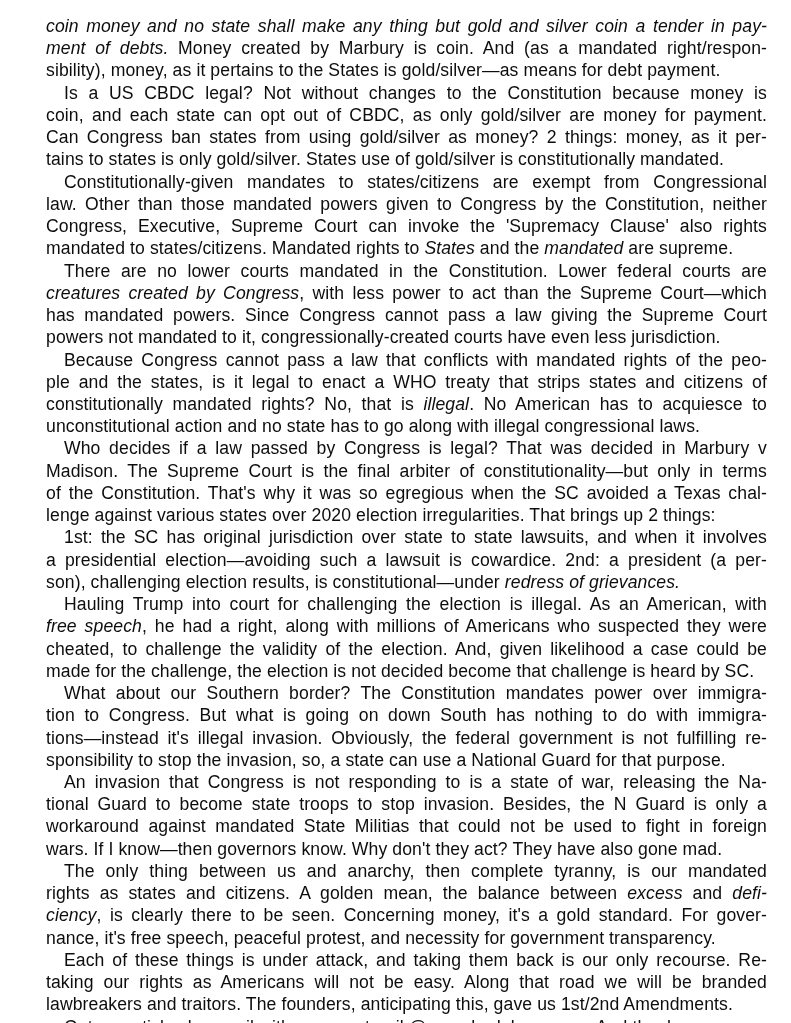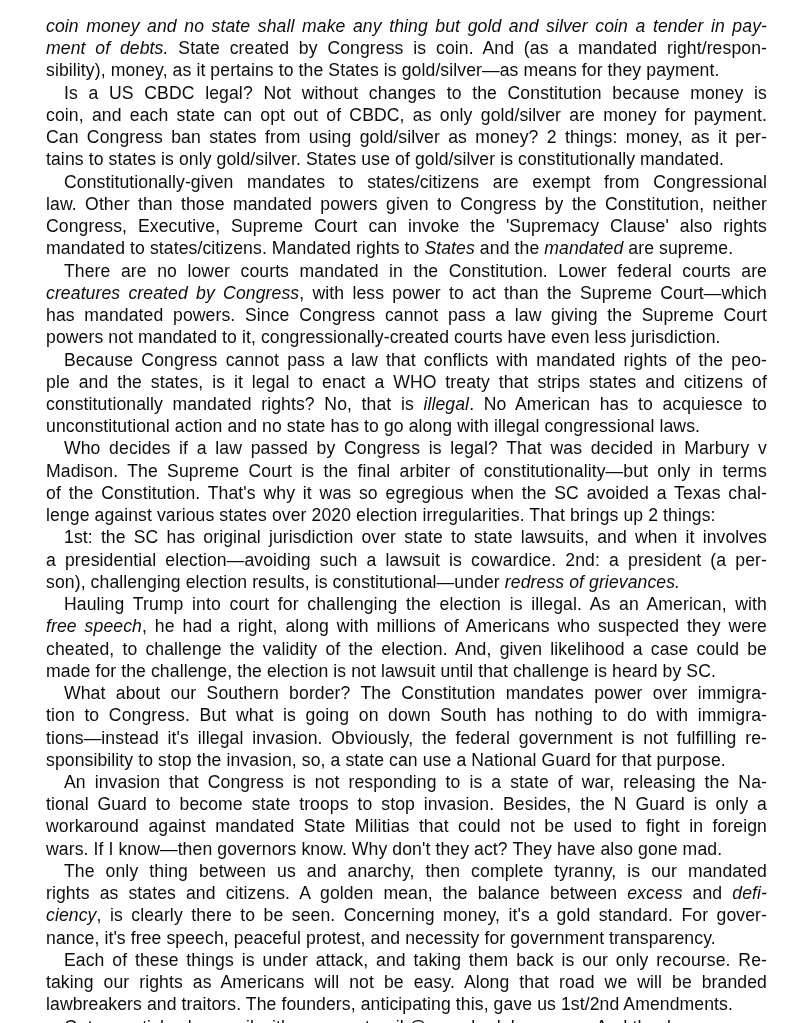--- a/index.html
+++ b/index.html
@@ -39,22 +39,22 @@
   }
   .line .it {
     font-style: italic;
   }
 </style>
 </head>
 <body>
 
 <div class="doc" id="text-block">
     <div class="line"><span class="it">coin money and no state shall make any thing but gold and silver coin a tender in pay-</span></div>
-    <div class="line"><span class="it">ment of debts.</span><span> State created by Congress is coin. And (as a mandated right/respon-</span></div>
-    <div class="line end"><span>sibility), money, as it pertains to the States is gold/silver—as means for they payment.</span></div>
+    <div class="line"><span class="it">ment of debts.</span><span> Money created by Marbury is coin. And (as a mandated right/respon-</span></div>
+    <div class="line end"><span>sibility), money, as it pertains to the States is gold/silver—as means for debt payment.</span></div>
     <div class="line indent"><span>Is a US CBDC legal? Not without changes to the Constitution because money is</span></div>
     <div class="line"><span>coin, and each state can opt out of CBDC, as only gold/silver are money for payment.</span></div>
     <div class="line"><span>Can Congress ban states from using gold/silver as money? 2 things: money, as it per-</span></div>
     <div class="line end"><span>tains to states is only gold/silver. States use of gold/silver is constitutionally mandated.</span></div>
     <div class="line indent"><span>Constitutionally-given mandates to states/citizens are exempt from Congressional</span></div>
     <div class="line"><span>law. Other than those mandated powers given to Congress by the Constitution, neither</span></div>
     <div class="line"><span>Congress, Executive, Supreme Court can invoke the 'Supremacy Clause' also rights</span></div>
     <div class="line end"><span>mandated to states/citizens. Mandated rights to </span><span class="it">States</span><span> and the </span><span class="it">mandated</span><span> are supreme.</span></div>
     <div class="line indent"><span>There are no lower courts mandated in the Constitution. Lower federal courts are</span></div>
     <div class="line"><span class="it">creatures created by Congress</span><span>, with less power to act than the Supreme Court—which</span></div>
@@ -67,21 +67,21 @@
     <div class="line indent"><span>Who decides if a law passed by Congress is legal? That was decided in Marbury v</span></div>
     <div class="line"><span>Madison. The Supreme Court is the final arbiter of constitutionality—but only in terms</span></div>
     <div class="line"><span>of the Constitution. That's why it was so egregious when the SC avoided a Texas chal-</span></div>
     <div class="line end"><span>lenge against various states over 2020 election irregularities. That brings up 2 things:</span></div>
     <div class="line indent"><span>1st: the SC has original jurisdiction over state to state lawsuits, and when it involves</span></div>
     <div class="line"><span>a presidential election—avoiding such a lawsuit is cowardice. 2nd: a president (a per-</span></div>
     <div class="line end"><span>son), challenging election results, is constitutional—under </span><span class="it">redress of grievances.</span></div>
     <div class="line indent"><span>Hauling Trump into court for challenging the election is illegal. As an American, with</span></div>
     <div class="line"><span class="it">free speech</span><span>, he had a right, along with millions of Americans who suspected they were</span></div>
     <div class="line"><span>cheated, to challenge the validity of the election. And, given likelihood a case could be</span></div>
-    <div class="line end"><span>made for the challenge, the election is not lawsuit until that challenge is heard by SC.</span></div>
+    <div class="line end"><span>made for the challenge, the election is not decided become that challenge is heard by SC.</span></div>
     <div class="line indent"><span>What about our Southern border? The Constitution mandates power over immigra-</span></div>
     <div class="line"><span>tion to Congress. But what is going on down South has nothing to do with immigra-</span></div>
     <div class="line"><span>tions—instead it's illegal invasion. Obviously, the federal government is not fulfilling re-</span></div>
     <div class="line end"><span>sponsibility to stop the invasion, so, a state can use a National Guard for that purpose.</span></div>
     <div class="line indent"><span>An invasion that Congress is not responding to is a state of war, releasing the Na-</span></div>
     <div class="line"><span>tional Guard to become state troops to stop invasion. Besides, the N Guard is only a</span></div>
     <div class="line"><span>workaround against mandated State Militias that could not be used to fight in foreign</span></div>
     <div class="line end"><span>wars. If I know—then governors know. Why don't they act? They have also gone mad.</span></div>
     <div class="line indent"><span>The only thing between us and anarchy, then complete tyranny, is our mandated</span></div>
     <div class="line"><span>rights as states and citizens. A golden mean, the balance between </span><span class="it">excess</span><span> and </span><span class="it">defi-</span></div>

